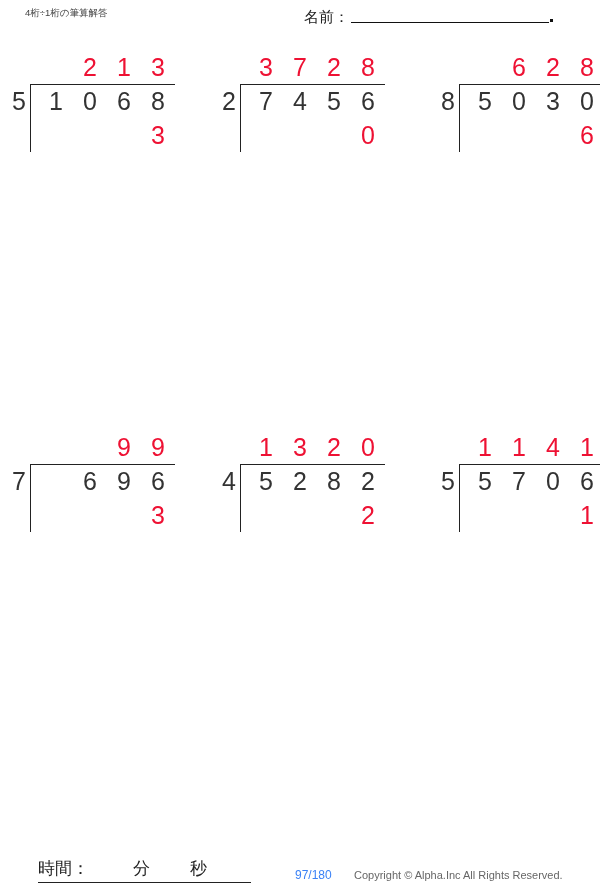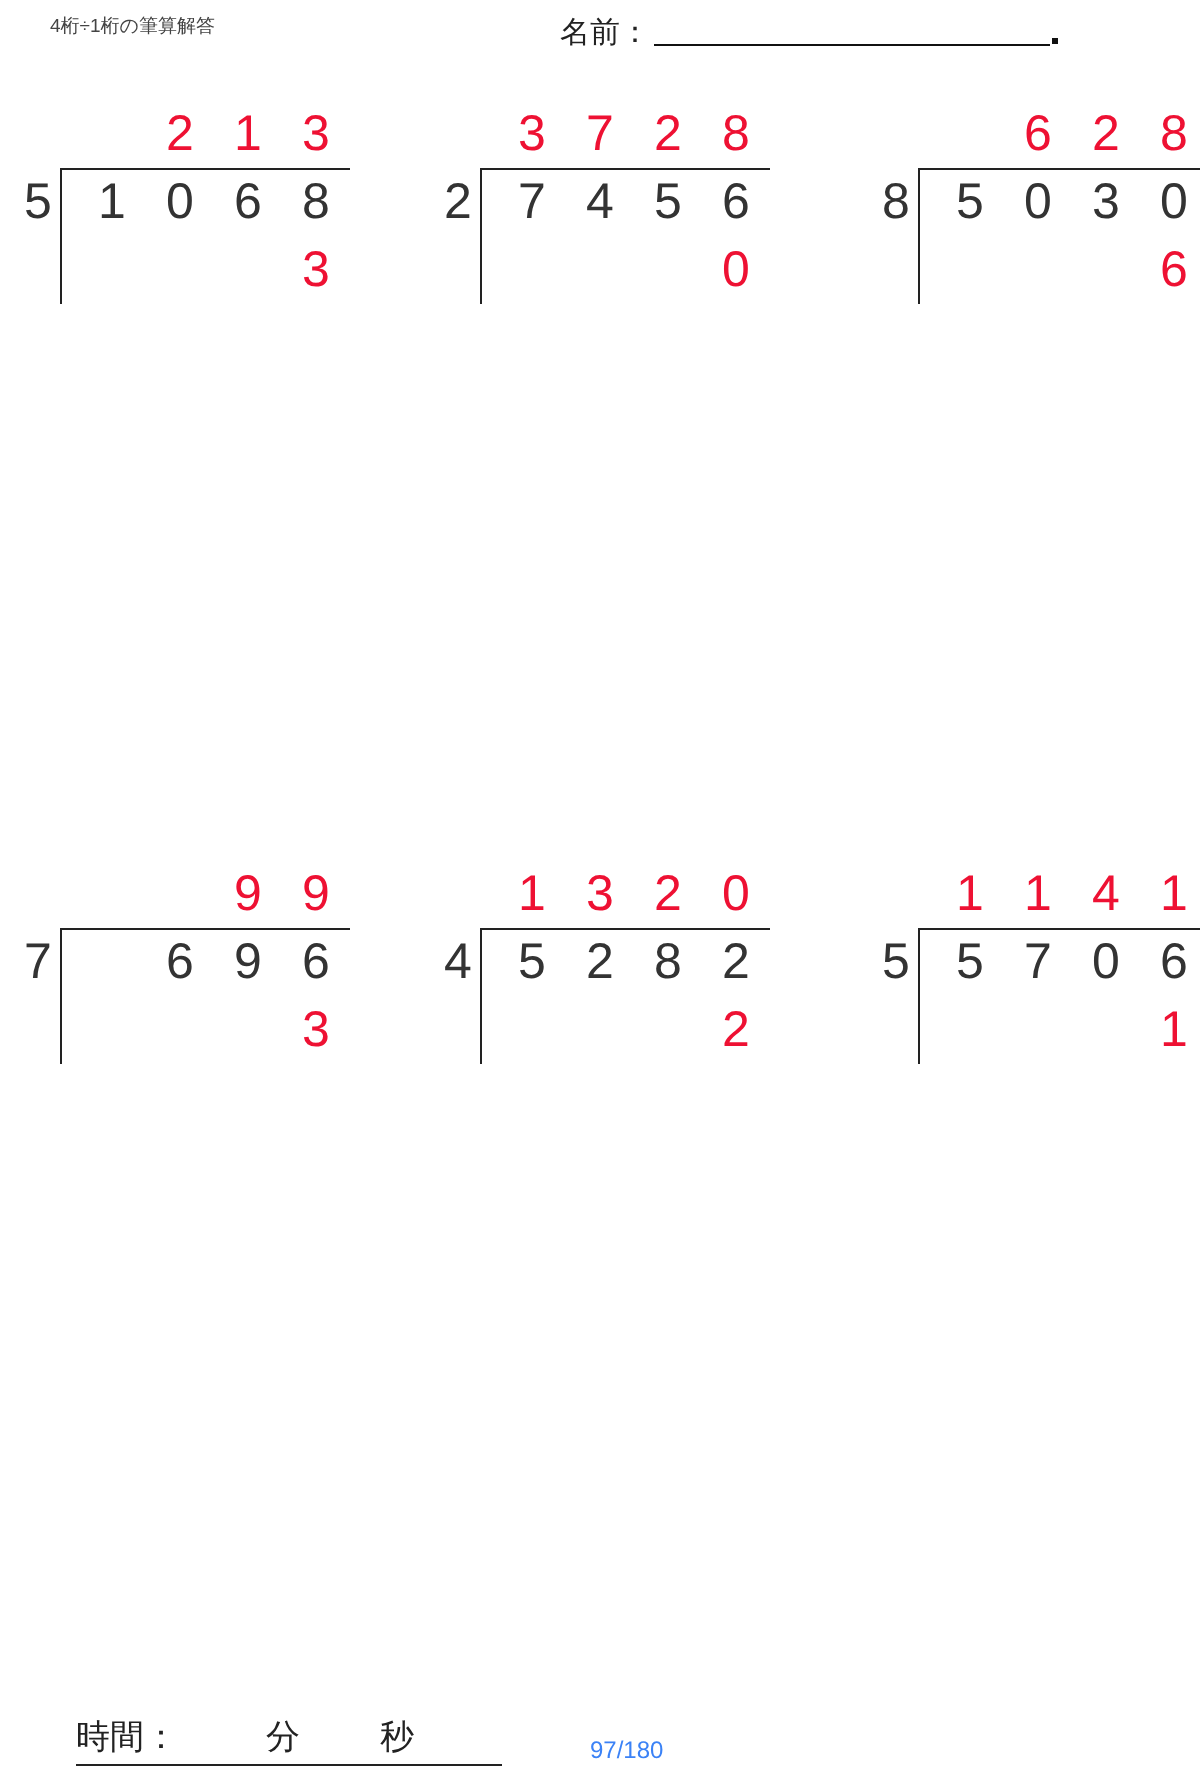--- a/index.html
+++ b/index.html
@@ -28,21 +28,21 @@
     position: absolute;
     left: 25px;
     top: 7px;
     font-size: 9.5px;
     color: #444444;
     letter-spacing: 0px;
     white-space: nowrap;
   }
   .name-block {
     position: absolute;
-    left: 280px;
+    left: 304px;
     top: 8px;
     display: flex;
     align-items: flex-end;
     white-space: nowrap;
   }
   .name-label {
     font-size: 15px;
     color: #222222;
     line-height: 17px;
   }
@@ -348,13 +348,14 @@
     </div>
 </div>
 
 <div class="sheet-footer">
   <div class="time-block">
     <span class="time-label">時間：</span>
     <span class="time-min">分</span>
     <span class="time-sec">秒</span>
   </div>
   <div class="page-number">97/180</div>
+  <div class="copyright">Copyright © Alpha.Inc All Rights Reserved.</div>
 </div>
 
 </body></html>

